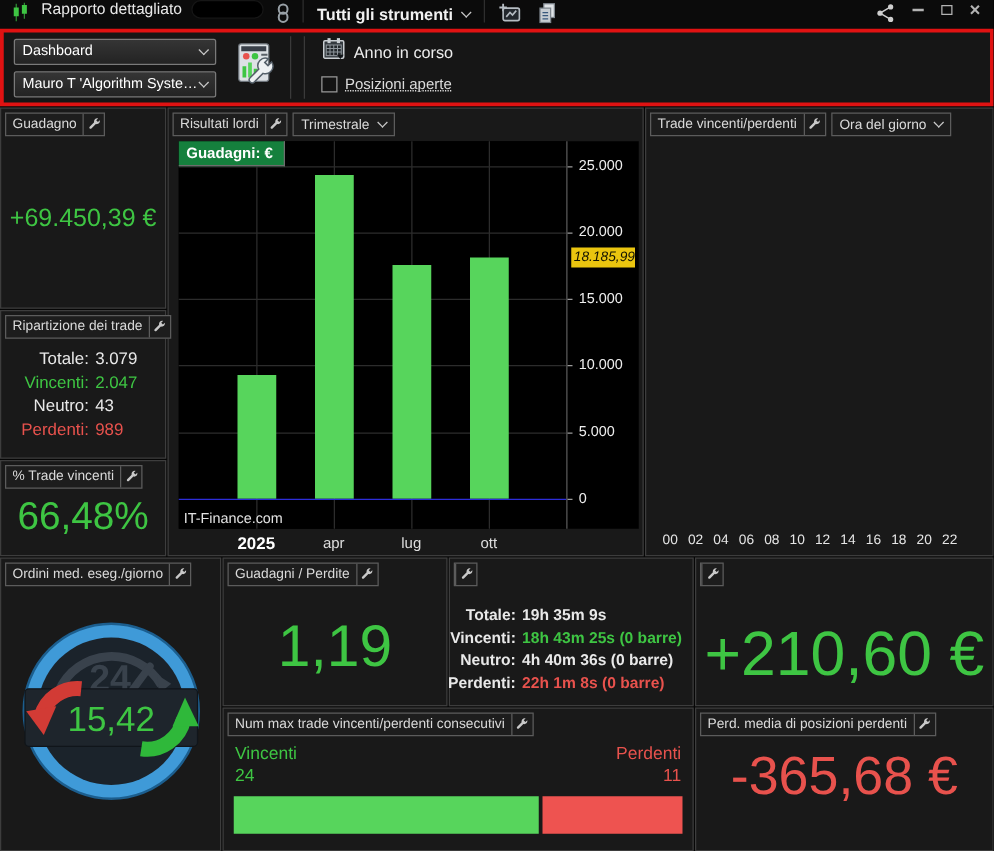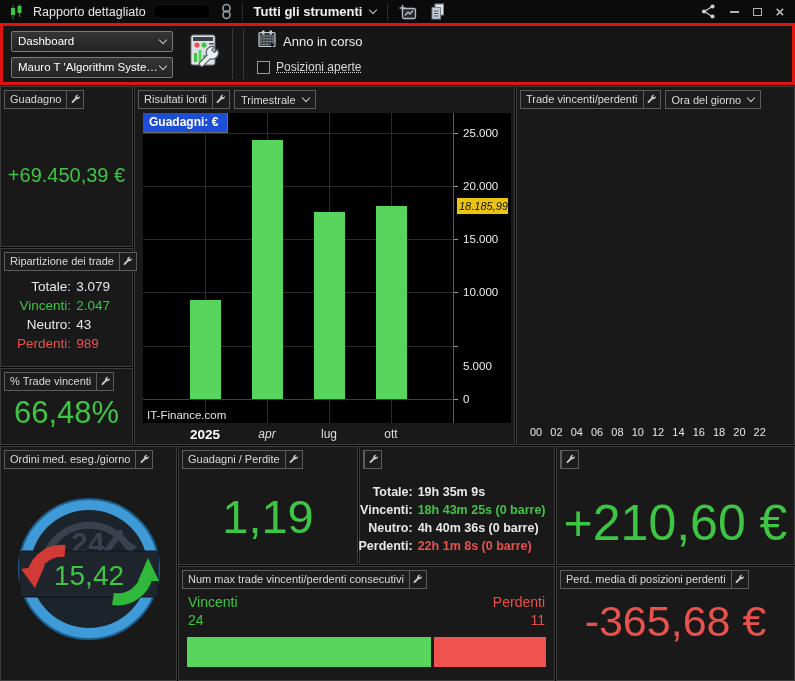--- a/index.html
+++ b/index.html
@@ -3,21 +3,21 @@
 <meta charset="utf-8">
 <style>
   *{margin:0;padding:0;box-sizing:border-box}
   html,body{background:#000}
   #app{position:relative;width:795px;height:681px;background:#060606;overflow:hidden;
        font-family:"Liberation Sans","DejaVu Sans",sans-serif;color:#ddd;-webkit-font-smoothing:antialiased}
   .c-green{color:var(--green,#3ec543)} .c-red{color:var(--red,#e8524d)} .c-white{color:#e8e8e8}
 
   
   .titlebar{position:absolute;left:0;top:0;width:795px;height:23px;background:#0b0b0b;
-            display:flex;align-items:center;gap:7px;padding:0 7px}
+            display:flex;gap:7px;padding:0 7px}
   .titlebar .title{font-size:12.5px;color:#e9e9e9}
   .blob{width:58px;height:15px;background:#000;border-radius:8px;border:1px solid #161616}
   .tb-ico{display:flex;align-items:center;justify-content:center;height:20px;padding:0 3px;cursor:pointer}
   .vsep{width:1px;height:18px;background:#2e2e2e}
   .instr-dd{display:flex;align-items:center;font-size:13px;font-weight:bold;color:#f1f1f1;gap:8px;padding:0 4px;cursor:pointer}
   .chev{width:6px;height:6px;border-right:1.7px solid #c9c9c9;border-bottom:1.7px solid #c9c9c9;
         display:inline-block;transform:rotate(45deg);margin-top:-3px;flex-shrink:0}
   .spacer{flex:1}
   .win-btn{width:16px;height:16px;display:flex;align-items:center;justify-content:center;cursor:pointer}
   .glyph-min{width:9px;height:0;border-bottom:2px solid #b3b3b3}
@@ -65,21 +65,21 @@
   .hgrid{position:absolute;left:0;right:0;height:1px;background:#2c2c2c}
   .vgrid{position:absolute;top:0;bottom:0;width:1px;background:#2c2c2c}
   .zeroline{position:absolute;left:0;right:0;height:1px;background:var(--zero-line,#2d2dd8);z-index:2}
   .qbar{position:absolute;width:10%;background:var(--bar-green,#57d55c);z-index:1}
   .ytick{position:absolute;left:9px;transform:translateY(-50%);font-size:11.5px;color:#ededed}
   .ytickmark{position:absolute;left:0;width:4px;height:1px;background:#9a9a9a}
   .ytag{position:absolute;left:3px;right:3px;transform:translateY(-50%);background:var(--tag-bg,#eac50f);
         color:#141400;font-size:11px;padding:2px 2px;z-index:3;text-align:left}
   .xtick{position:absolute;top:2px;transform:translateX(-50%);font-size:12px;color:#dedede}
   .xtick.first{font-weight:bold;font-size:13.5px;color:#fff}
-  .legend{position:absolute;top:0;left:0;background:#1d4ed8;border-right:1px solid #6d6d6d;
+  .legend{position:absolute;top:0;left:0;background:#15803d;border-right:1px solid #6d6d6d;
           border-bottom:1px solid #6d6d6d;padding:2px 9px 3px 6px;font-size:12px;font-weight:bold;color:#fff;z-index:4}
   .watermark{position:absolute;left:4px;bottom:2px;font-size:11.5px;color:#e2e2e2;z-index:3}
 
   
   .hbars{position:absolute;left:13px;top:20px;width:240px;height:316px;display:flex;gap:4px;align-items:flex-end}
   .hcol{flex:1;display:flex;flex-direction:column;justify-content:flex-end}
   .hlabels{position:absolute;left:13px;top:339px;width:240px;height:14px;display:flex;gap:4px}
   .hlab{flex:1;text-align:center;font-size:11px;color:#e6e6e6;white-space:nowrap;overflow:visible}
 
   
@@ -286,35 +286,35 @@
           <div class="zeroline" style="top: 92.1233%;"></div>
           <div class="qbar" style="left: 15%; top: 60.4452%; height: 31.6781%;"></div>
           <div class="qbar" style="left: 35%; top: 8.73288%; height: 83.3904%;"></div>
           <div class="qbar" style="left: 55%; top: 32.0205%; height: 60.1027%;"></div>
           <div class="qbar" style="left: 75%; top: 29.8425%; height: 62.2808%;"></div>
         </div>
       <div class="ystrip">
           <div class="ytickmark" style="top: 92.1233%;"></div>
           <div class="ytick" style="top: 92.1233%;">0</div>
           <div class="ytickmark" style="top: 75%;"></div>
-          <div class="ytick" style="top: 75%; margin-top: 20px;">5.000</div>
+          <div class="ytick" style="top: 75%;">5.000</div>
           <div class="ytickmark" style="top: 57.8767%;"></div>
           <div class="ytick" style="top: 57.8767%;">10.000</div>
           <div class="ytickmark" style="top: 40.7534%;"></div>
           <div class="ytick" style="top: 40.7534%;">15.000</div>
           <div class="ytickmark" style="top: 23.6301%;"></div>
           <div class="ytick" style="top: 23.6301%;">20.000</div>
           <div class="ytickmark" style="top: 6.50685%;"></div>
           <div class="ytick" style="top: 6.50685%;">25.000</div>
           <div class="ytag" style="top: 29.8425%; font-style: italic;">18.185,99</div>
         </div>
     </div>
     <div class="xstrip">
         <div class="xtick first" style="left: 20%;">2025</div>
-        <div class="xtick" style="left: 40%; font-style: italic;">apr</div>
+        <div class="xtick" style="left: 40%;">apr</div>
         <div class="xtick" style="left: 60%;">lug</div>
         <div class="xtick" style="left: 80%;">ott</div>
       </div>
   </div>
 
   <div class="panel" style="left:516px;top:86px;width:279px;height:359px">
     <div class="phead">
       <div class="pbox">
         <span class="lbl">Trade vincenti/perdenti</span>
         <span class="wrench">

